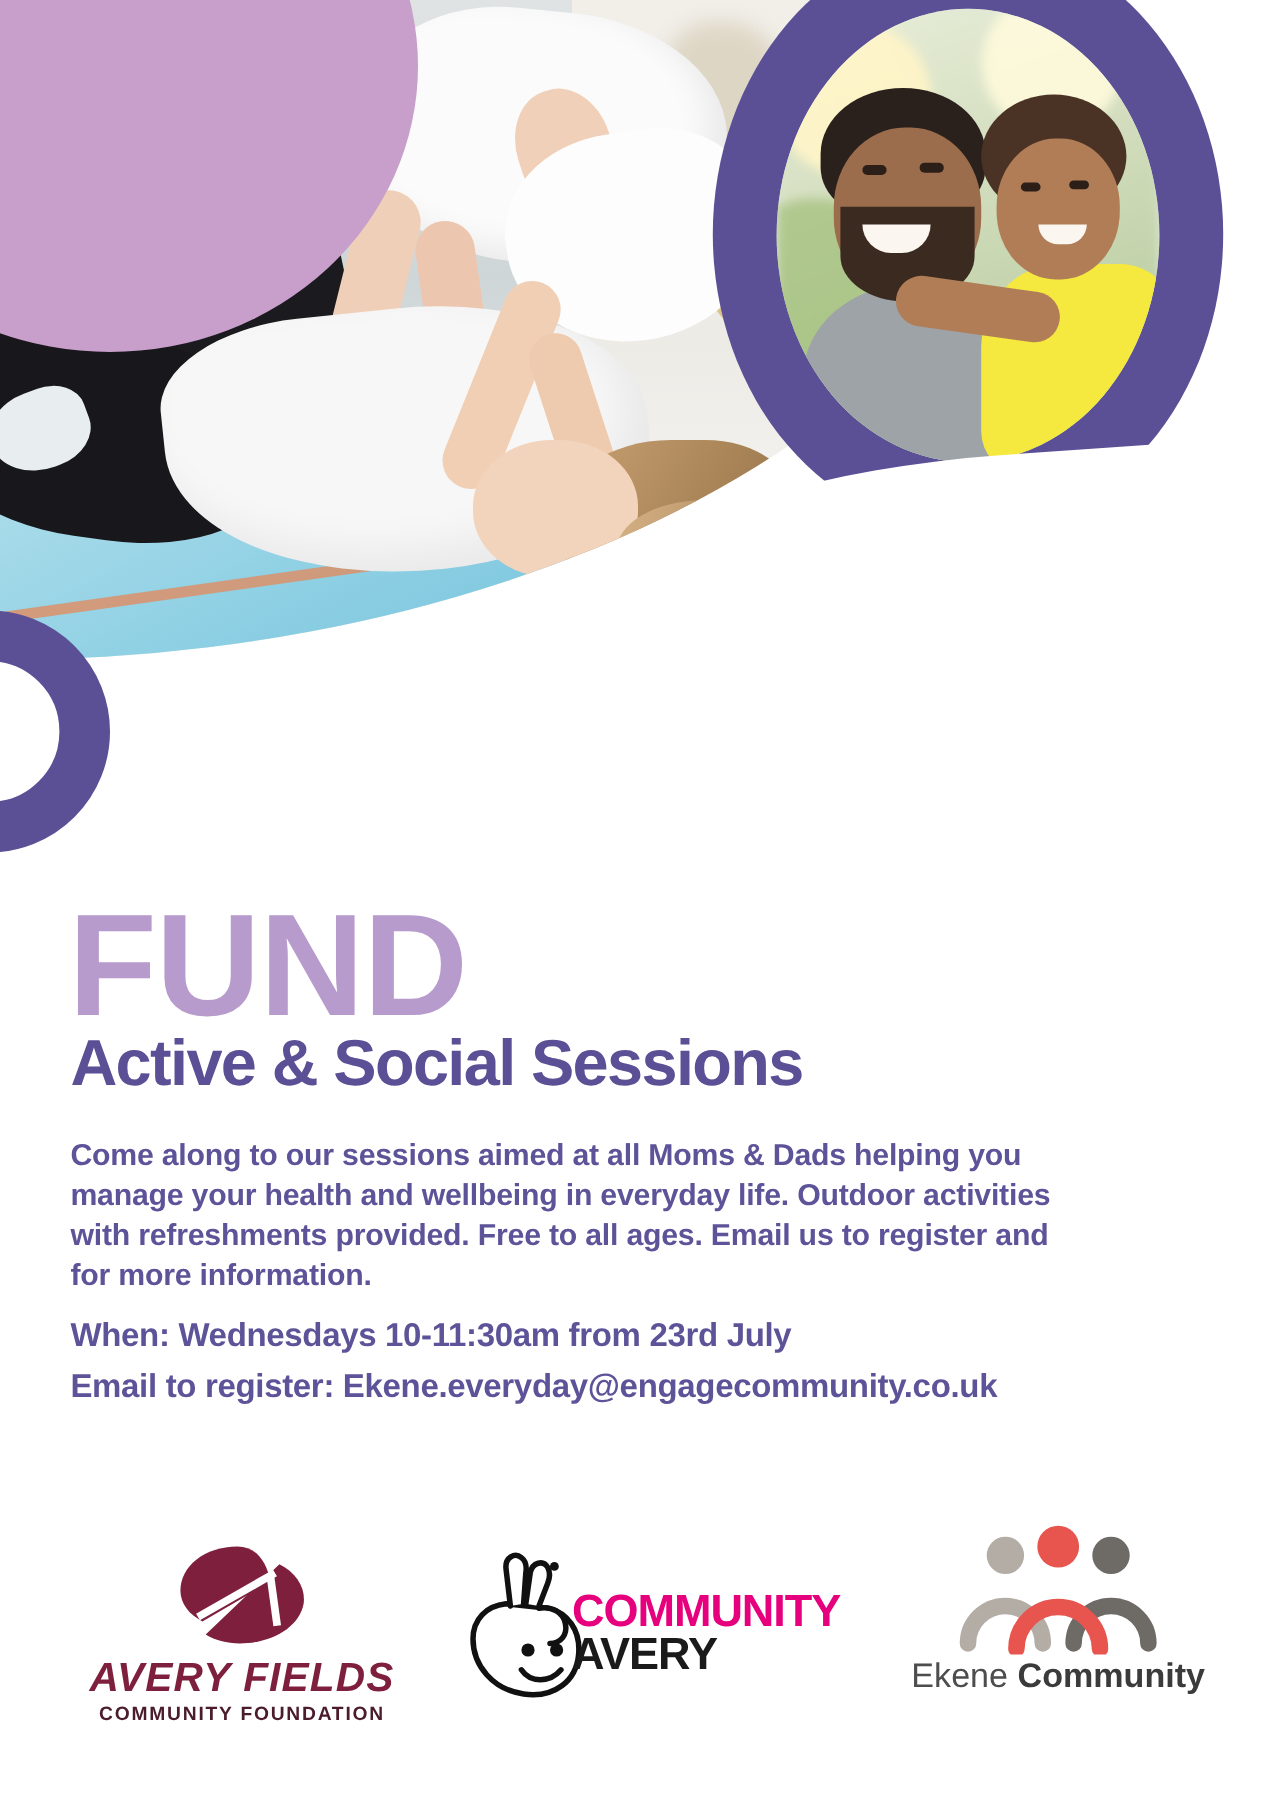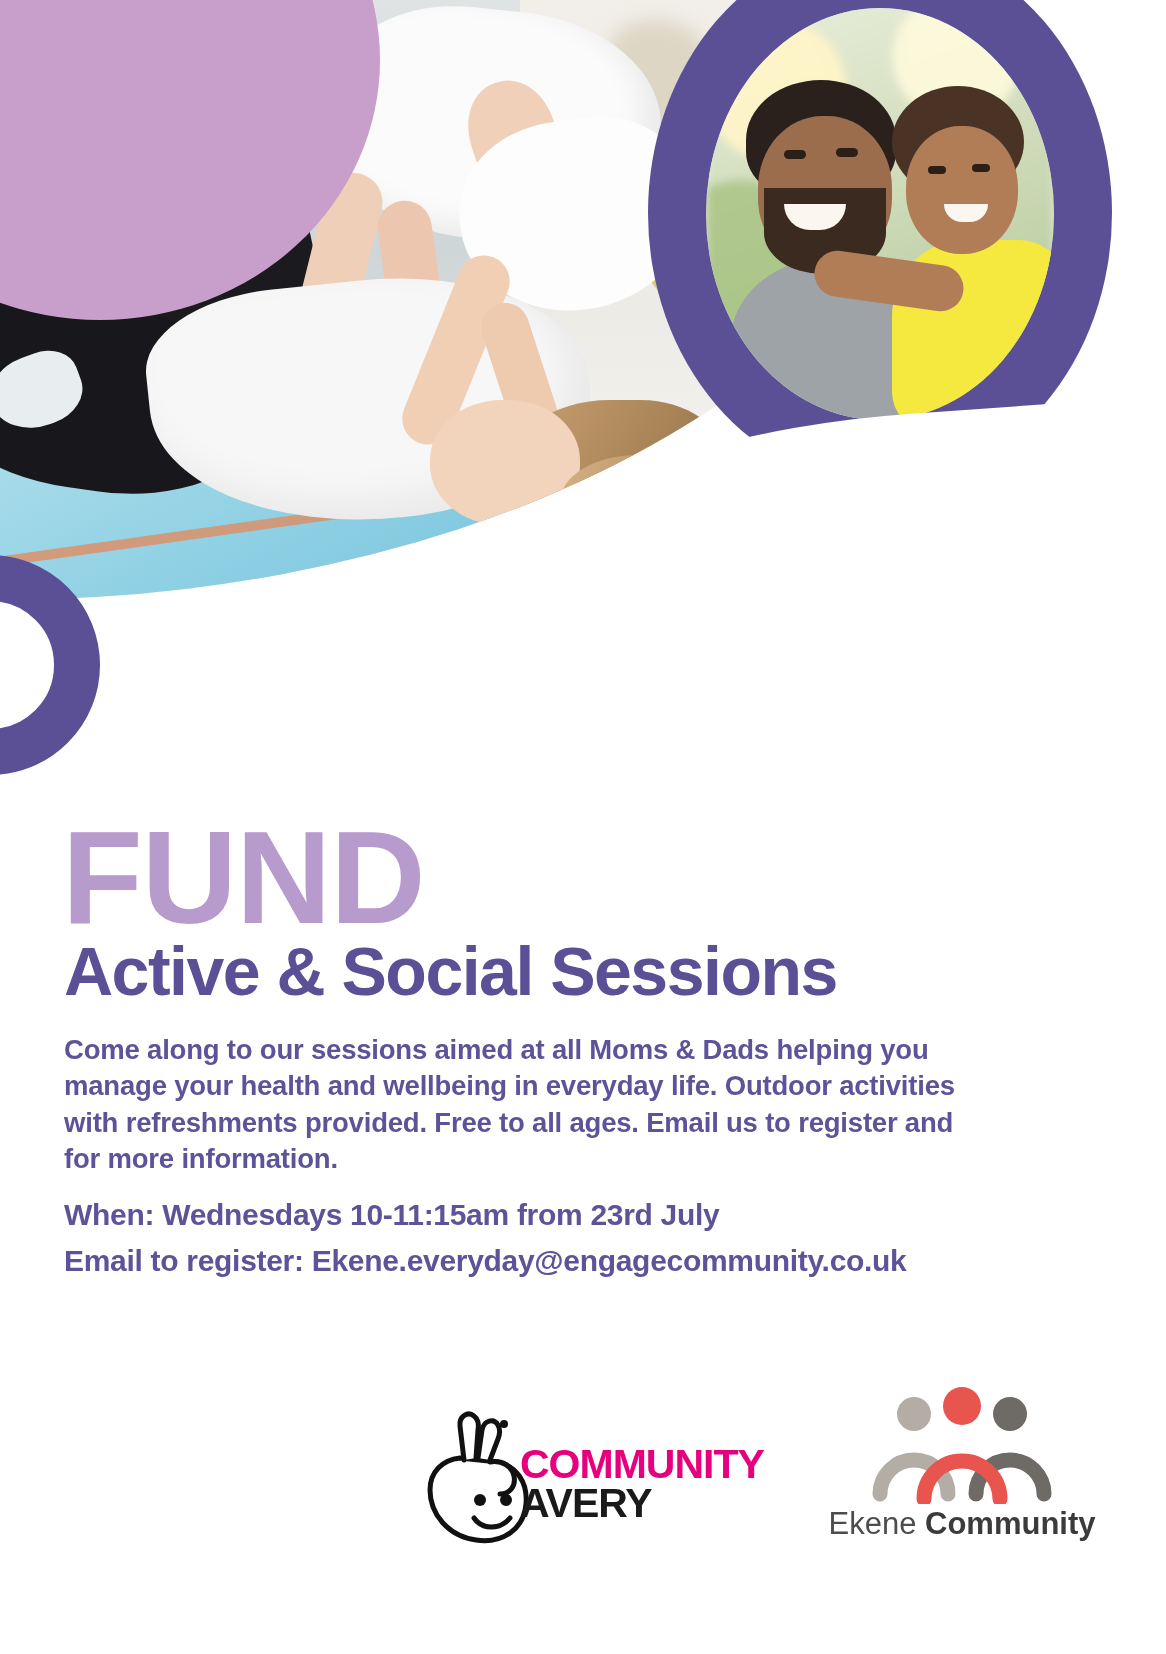--- a/index.html
+++ b/index.html
@@ -312,21 +312,21 @@
   .content { position:absolute; left:0; top:0; width:1166px; z-index:6; }
 
   .free {
     position:absolute; left:62px; top:812px;
     font-size:132px; font-weight:700; letter-spacing:-1px;
     color:#b89bcd; line-height:1;
     font-family:"Liberation Sans", sans-serif;
   }
   .subtitle {
     position:absolute; left:64px; top:936px;
-    font-size:68px; font-weight:700; letter-spacing:-1.5px;
+    font-size:59px; font-weight:700; letter-spacing:-1.5px;
     color:#5b4f96; line-height:1.05; white-space:nowrap;
     font-family:"Liberation Sans", sans-serif;
   }
   .blurb {
     position:absolute; left:64px; top:1032px; width:900px;
     font-size:27.5px; font-weight:700; line-height:1.32;
     color:#5d5398; letter-spacing:-.2px;
   }
   .details {
     position:absolute; left:64px; top:1192px; width:1010px;
@@ -459,27 +459,42 @@
 
 <div class="content">
 
   <div class="free">FUND</div>
 
   <div class="subtitle">Active &amp; Social Sessions</div>
 
   <div class="blurb">Come along to our sessions aimed at all Moms &amp; Dads helping you manage your health and wellbeing in everyday life. Outdoor activities with refreshments provided. Free to all ages. Email us to register and for more information.</div>
 
   <div class="details">
-    <div class="line">When: Wednesdays 10-11:15am   from 23rd July</div>
+    <div class="line">When: Wednesdays 10-11:30am   from 23rd July</div>
     <div class="line">Email to register: Ekene.everyday@engagecommunity.co.uk</div>
   </div>
 </div>
 
 <div class="logos">
 
+  <div class="logo-avery">
+    <div class="avery-mark">
+      <svg viewBox="0 0 140 100" width="140" height="100" aria-hidden="true">
+        <g fill="#7D1F3D">
+          <path d="M66 6 C36 6 14 24 14 46 C14 58 22 68 34 74 L96 38 C92 18 82 6 66 6 Z"></path>
+          <path d="M104 22 C120 30 128 44 126 58 C122 80 96 94 68 94 C56 94 45 91 37 86 L104 22 Z"></path>
+          <path d="M20 78 C30 88 48 94 68 94 L110 66 C100 60 84 58 66 62 L20 78 Z" opacity="0.0"></path>
+        </g>
+        <path d="M30 70 L100 30" stroke="#ffffff" stroke-width="7" fill="none"></path>
+        <path d="M96 34 L102 78" stroke="#ffffff" stroke-width="7" fill="none"></path>
+      </svg>
+    </div>
+    <div class="avery-name">AVERY FIELDS</div>
+    <div class="avery-sub">COMMUNITY FOUNDATION</div>
+  </div>
 
   <div class="logo-cf">
     <div class="cf-hand">
       <svg viewBox="0 0 125 140" width="125" height="140" aria-hidden="true">
         <g fill="#ffffff" stroke="#111111" stroke-width="5" stroke-linejoin="round" stroke-linecap="round">
           <path d="M40 50 C22 52 10 64 10 82 C10 106 28 128 56 132 C84 136 104 120 106 96 C108 74 96 58 78 54 L40 50 Z"></path>
           <path d="M44 52 L40 18 C39 8 48 3 54 8 C58 11 59 16 58 22 L56 50"></path>
           <path d="M58 50 L62 22 C64 12 74 10 78 17 C80 21 80 26 78 31 L70 52"></path>
           <path d="M70 54 C82 52 92 58 94 68 C96 78 90 86 80 86"></path>
         </g>

